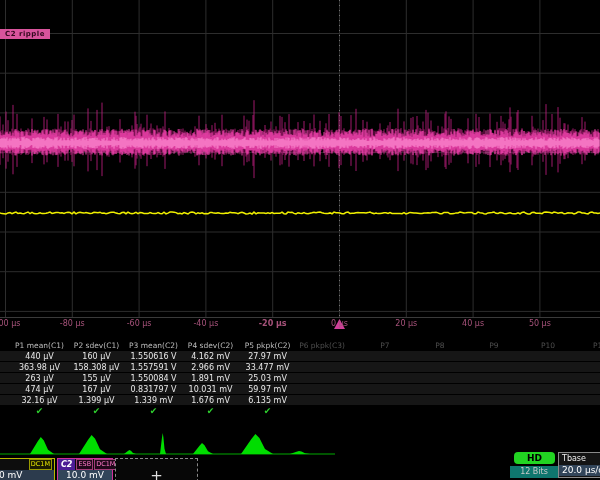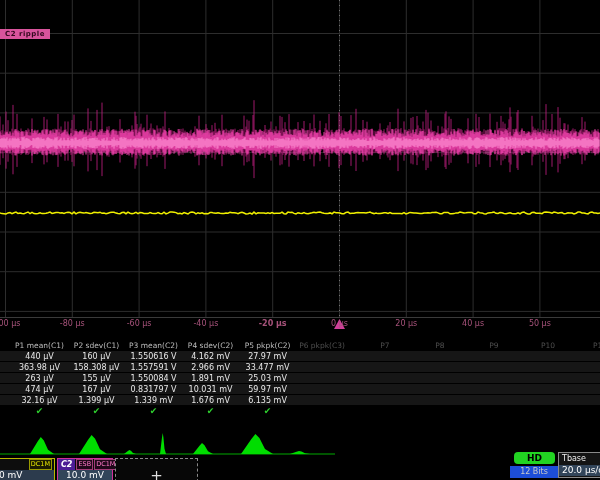--- a/index.html
+++ b/index.html
@@ -32,21 +32,21 @@
   .chip{display:inline-block;font-size:8px;font-weight:bold;padding:0 3px;height:11px;line-height:11px;}
   .chip-c2{background:#4c1d95;color:#fff;font-style:italic;}
   .badge{display:inline-block;font-size:6.5px;height:9px;line-height:9px;padding:0 1px;margin-left:1px;
     border:1px solid #a23a78;color:#ff7ac9;background:#20081a;}
   .badge-y{border-color:#9a9a00;color:#e4e400;background:#1a1a00;}
   .dval{height:11px;line-height:11px;text-align:center;font-size:9px;color:#fff;background:#32455a;}
   .addbox{position:absolute;left:115px;top:458px;width:83px;height:40px;box-sizing:border-box;
     border:1px dashed #8a8a8a;background:#070707;color:#ddd;font-size:15px;text-align:center;line-height:34px;}
   .hdbadge{position:absolute;left:514px;top:452px;width:41px;height:12px;background:#22d422;color:#000;
     font-size:9px;font-weight:bold;text-align:center;line-height:12px;border-radius:4px;}
-  .bits{position:absolute;left:510px;top:466px;width:48px;height:12px;background:#1d4ed8;color:#c8c8c8;
+  .bits{position:absolute;left:510px;top:466px;width:48px;height:12px;background:#0f766e;color:#c8c8c8;
     font-size:8px;text-align:center;line-height:12px;}
   .tbasebox{position:absolute;left:558px;top:452px;width:60px;height:26px;border:1px solid #8a8a8a;
     background:#141414;box-sizing:border-box;}
   .tbasebox .lbl{height:12px;line-height:12px;color:#eee;font-size:8px;padding-left:3px;}
 </style>
 </head>
 <body>
 
 <div class="screen">
 

